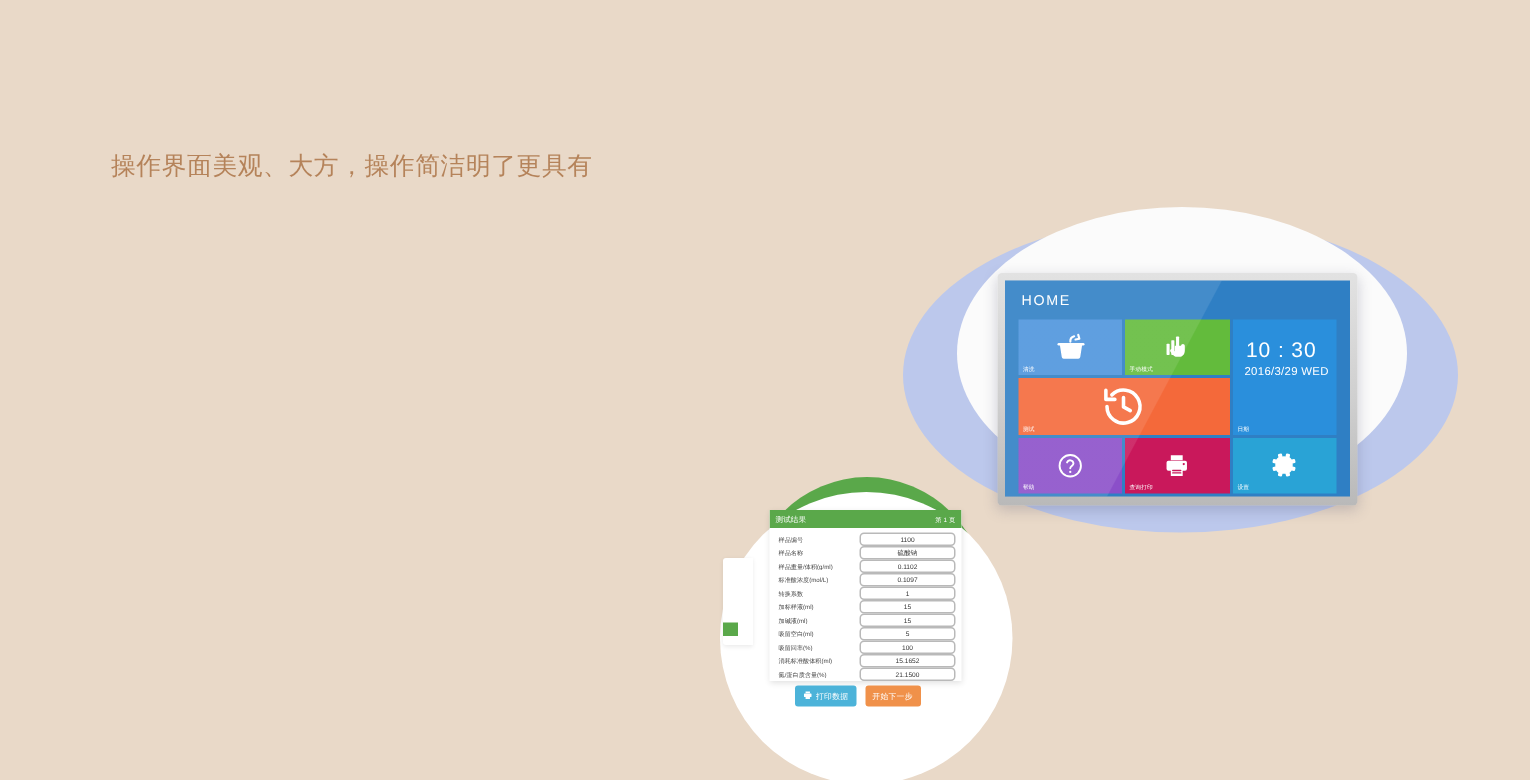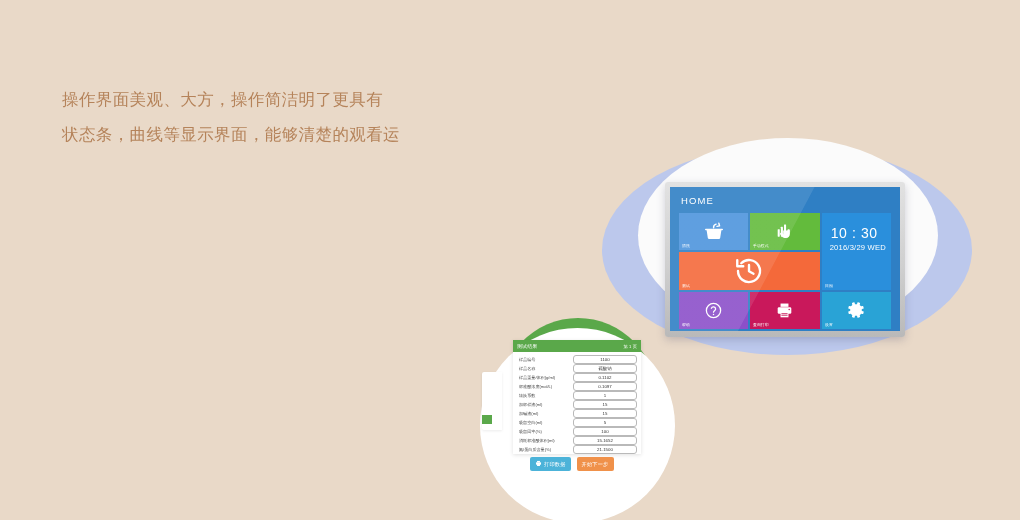--- a/index.html
+++ b/index.html
@@ -29,21 +29,21 @@
     letter-spacing: 0.5px;
     line-height: 1.2;
     margin: 0 0 46px 0;
     text-shadow: 0 1px 0 rgba(255,248,240,0.55);
     white-space: nowrap;
   }
   .body-copy {
     font-size: 16.5px;
     color: #b5835a;
     line-height: 2.15;
-    margin: 4px;
+    margin: 16px;
     letter-spacing: 0.4px;
   }
   .body-copy .line { display: block; }
 
   
   .stage {
     position: absolute;
     left: 470px;
     top: 0;
     width: 550px;
@@ -298,21 +298,20 @@
     height: 9px;
     background: #5aa84a;
   }
 </style>
 </head>
 <body>
 
 <div class="text-col">
   <p class="body-copy">
     <span class="line">操作界面美观、大方，操作简洁明了更具有</span>
-    <span class="line">状态条，曲线等显示界面，能够清楚的观看运</span>
   </p>
 </div>
 
 <div class="stage">
 
   <div class="ellipse-lavender"></div>
   <div class="ellipse-white-top"></div>
 
   <div class="device">
     <div class="screen">

